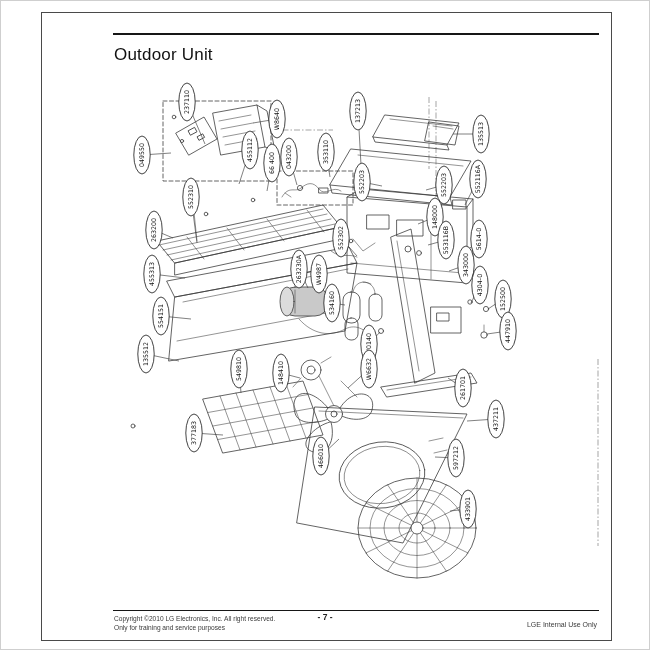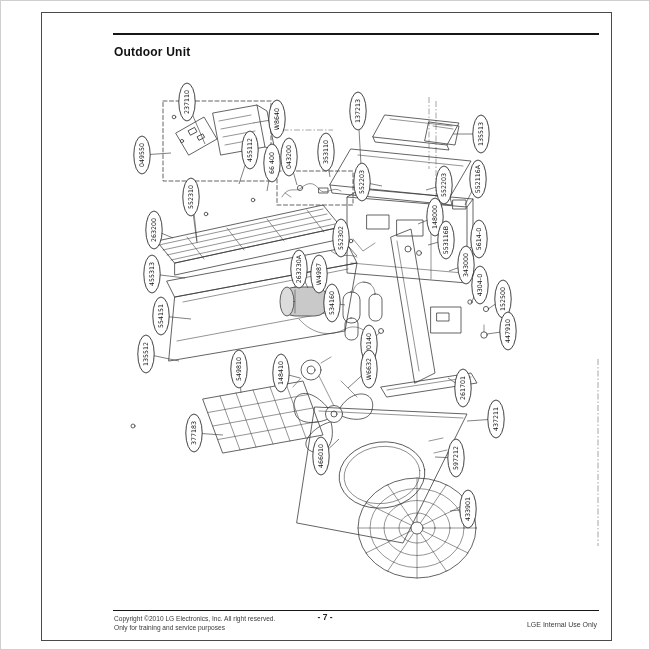--- a/index.html
+++ b/index.html
@@ -1,21 +1,21 @@
 <!DOCTYPE html>
 <html><head>
 <meta charset="utf-8">
 <style>
   html,body{margin:0;padding:0;background:#fff;}
   .page{position:relative;width:648px;height:648px;border:1px solid #cfcfcf;background:#fff;
         font-family:"Liberation Sans", sans-serif;overflow:hidden;}
   .pageborder{position:absolute;left:40px;top:11px;width:569px;height:627px;border:1px solid #4a4a4a;}
   .hrule{position:absolute;left:112px;top:32px;width:486px;border-top:2px solid #161616;}
   .frule{position:absolute;left:112px;top:609px;width:486px;border-top:1.5px solid #161616;}
-  .title{position:absolute;left:113px;top:44px;font-size:12px;font-weight:bold;color:#111;letter-spacing:.2px;}
+  .title{position:absolute;left:113px;top:44px;font-size:17px;font-weight:normal;color:#111;letter-spacing:.2px;}
   .f-left{position:absolute;left:113px;top:613px;font-size:6.6px;color:#3a3a3a;line-height:9px;}
   .f-center{position:absolute;left:0;right:0;top:611px;text-align:center;font-size:8.5px;font-weight:bold;color:#222;}
   .f-right{position:absolute;right:52px;top:620px;font-size:7px;color:#3a3a3a;}
   svg#diagram{position:absolute;left:0;top:0;}
   g.art{stroke:#3c3c3c;stroke-width:0.8;fill:none;stroke-linejoin:round;stroke-linecap:round;}
   g.art .thin{stroke-width:0.55;}
   .dash{stroke-dasharray:4 2.5;}
   g.dashdot path{stroke:#6a6a6a;stroke-width:0.6;stroke-dasharray:6 2 1.5 2;fill:none;}
   #leaders line{stroke:#3c3c3c;stroke-width:0.65;}
   #labels ellipse{fill:#ffffff;stroke:#222;stroke-width:0.85;}

